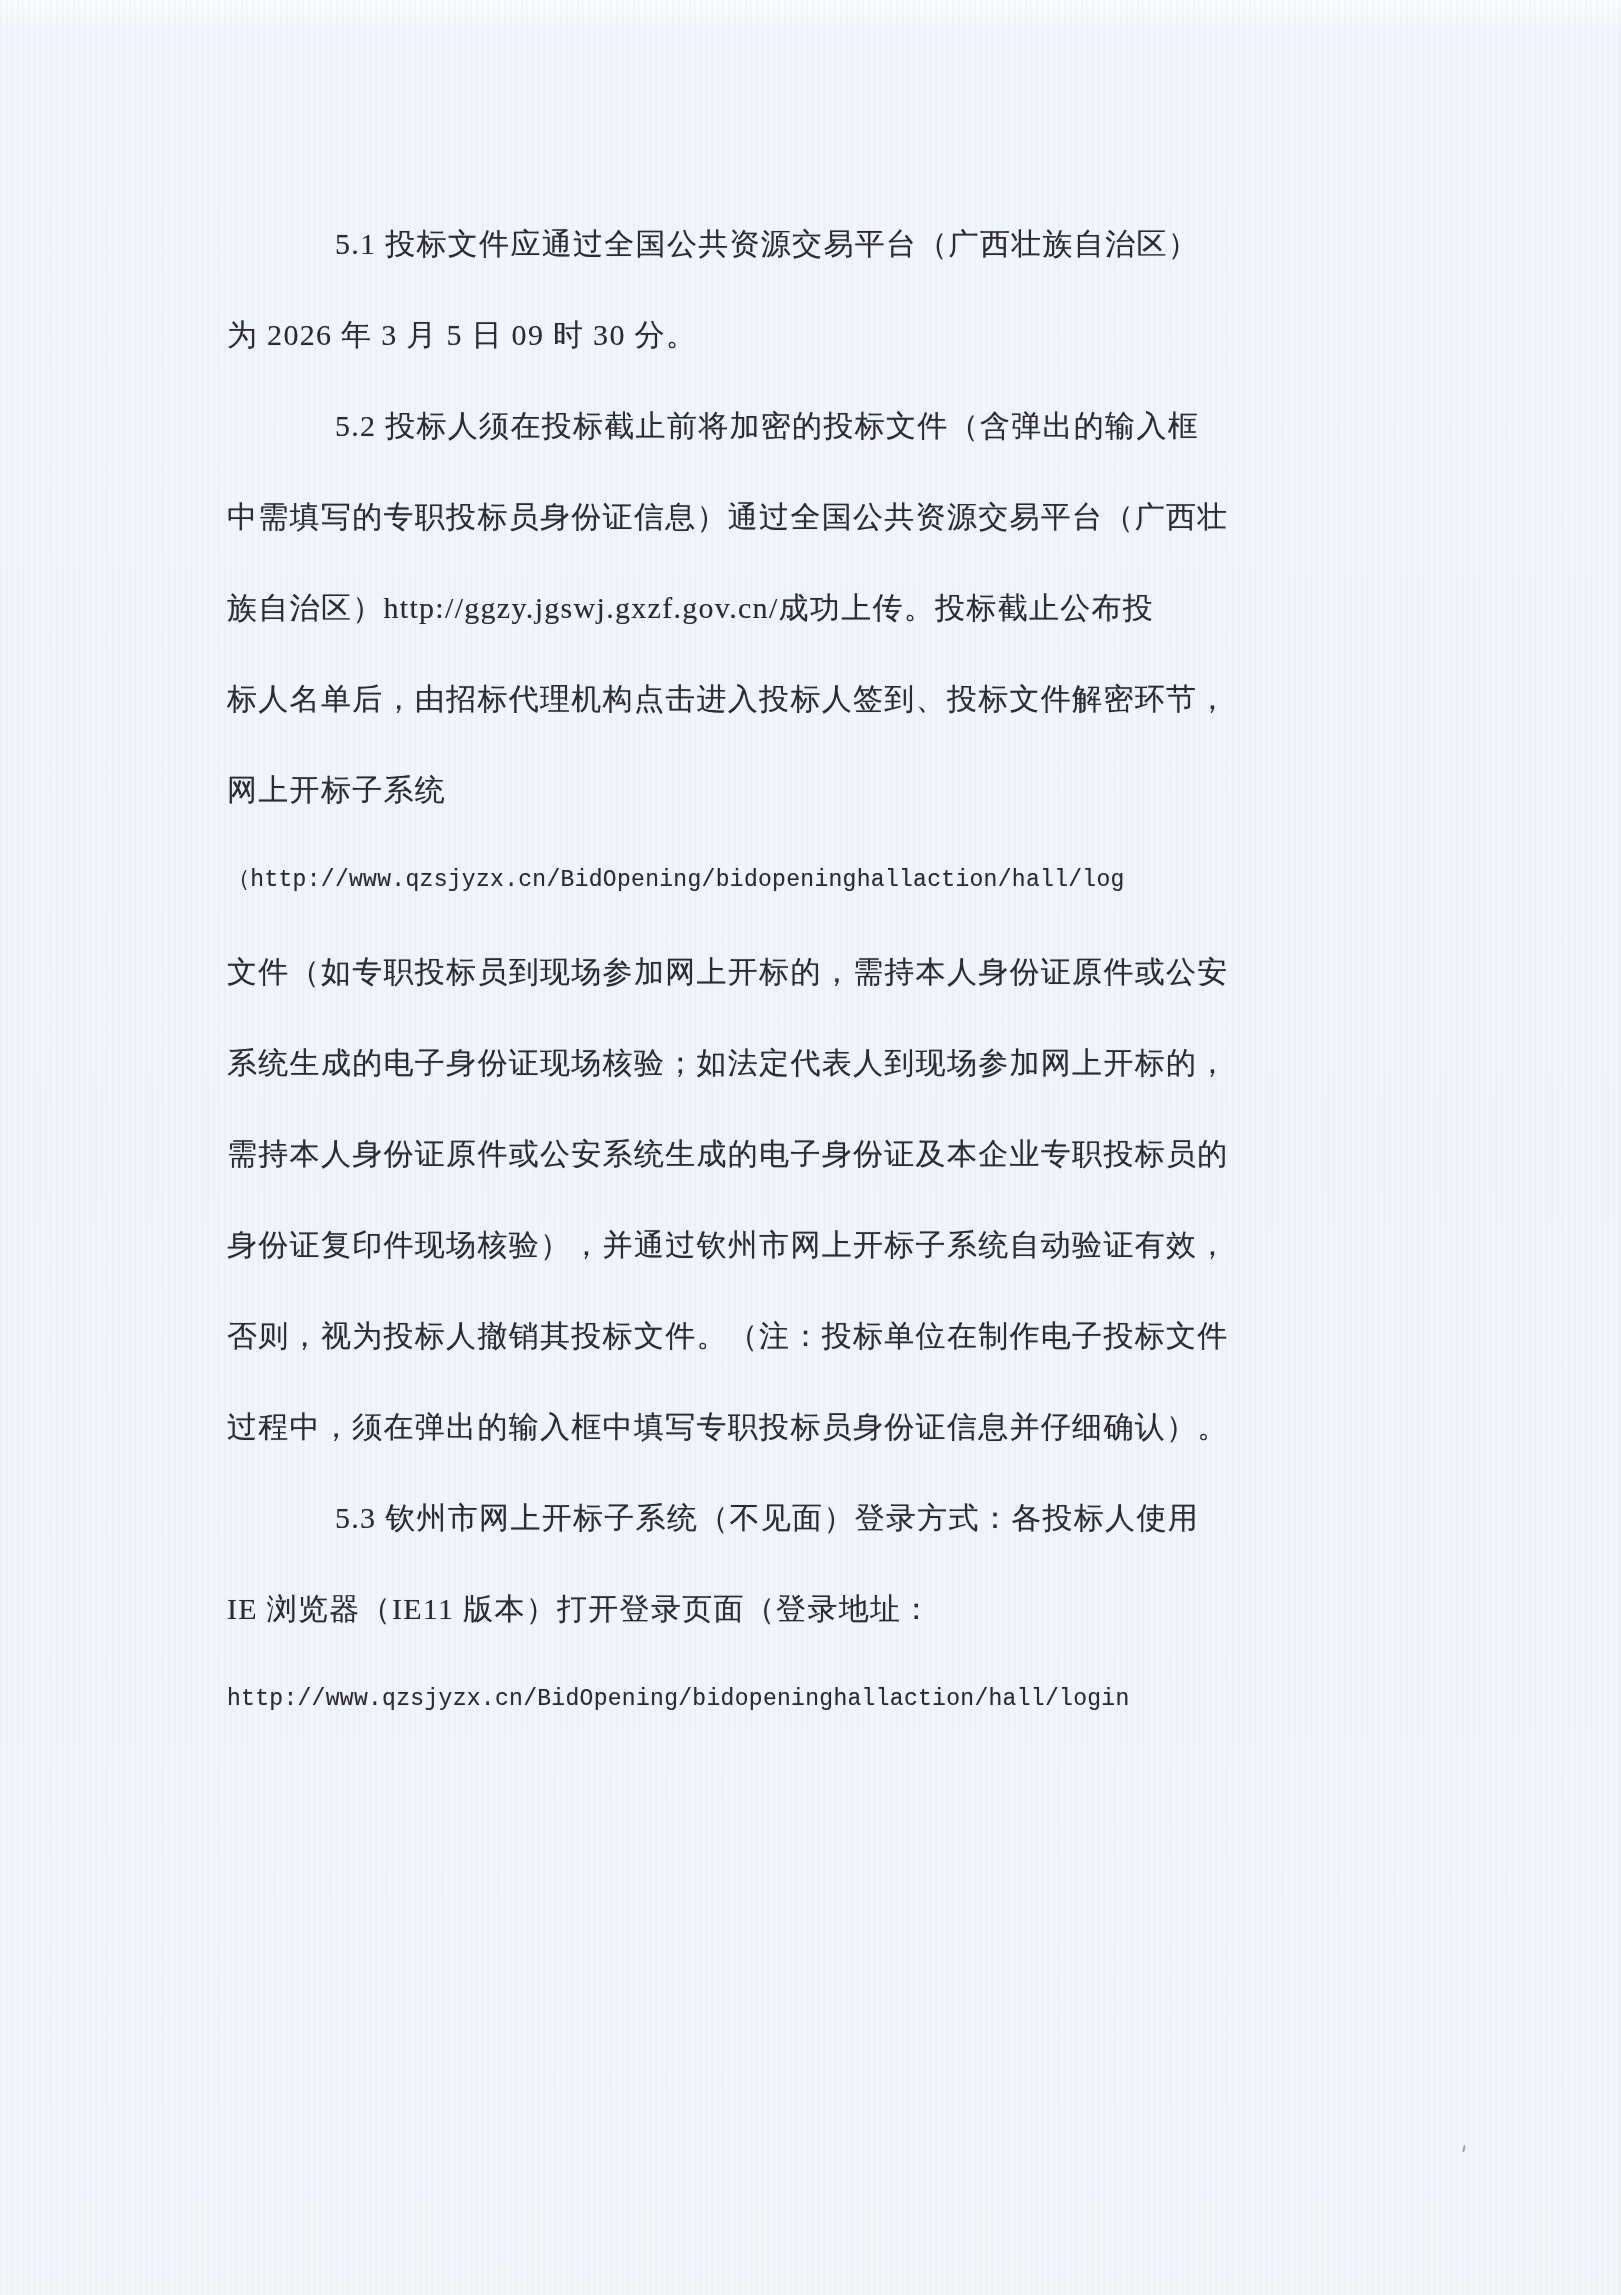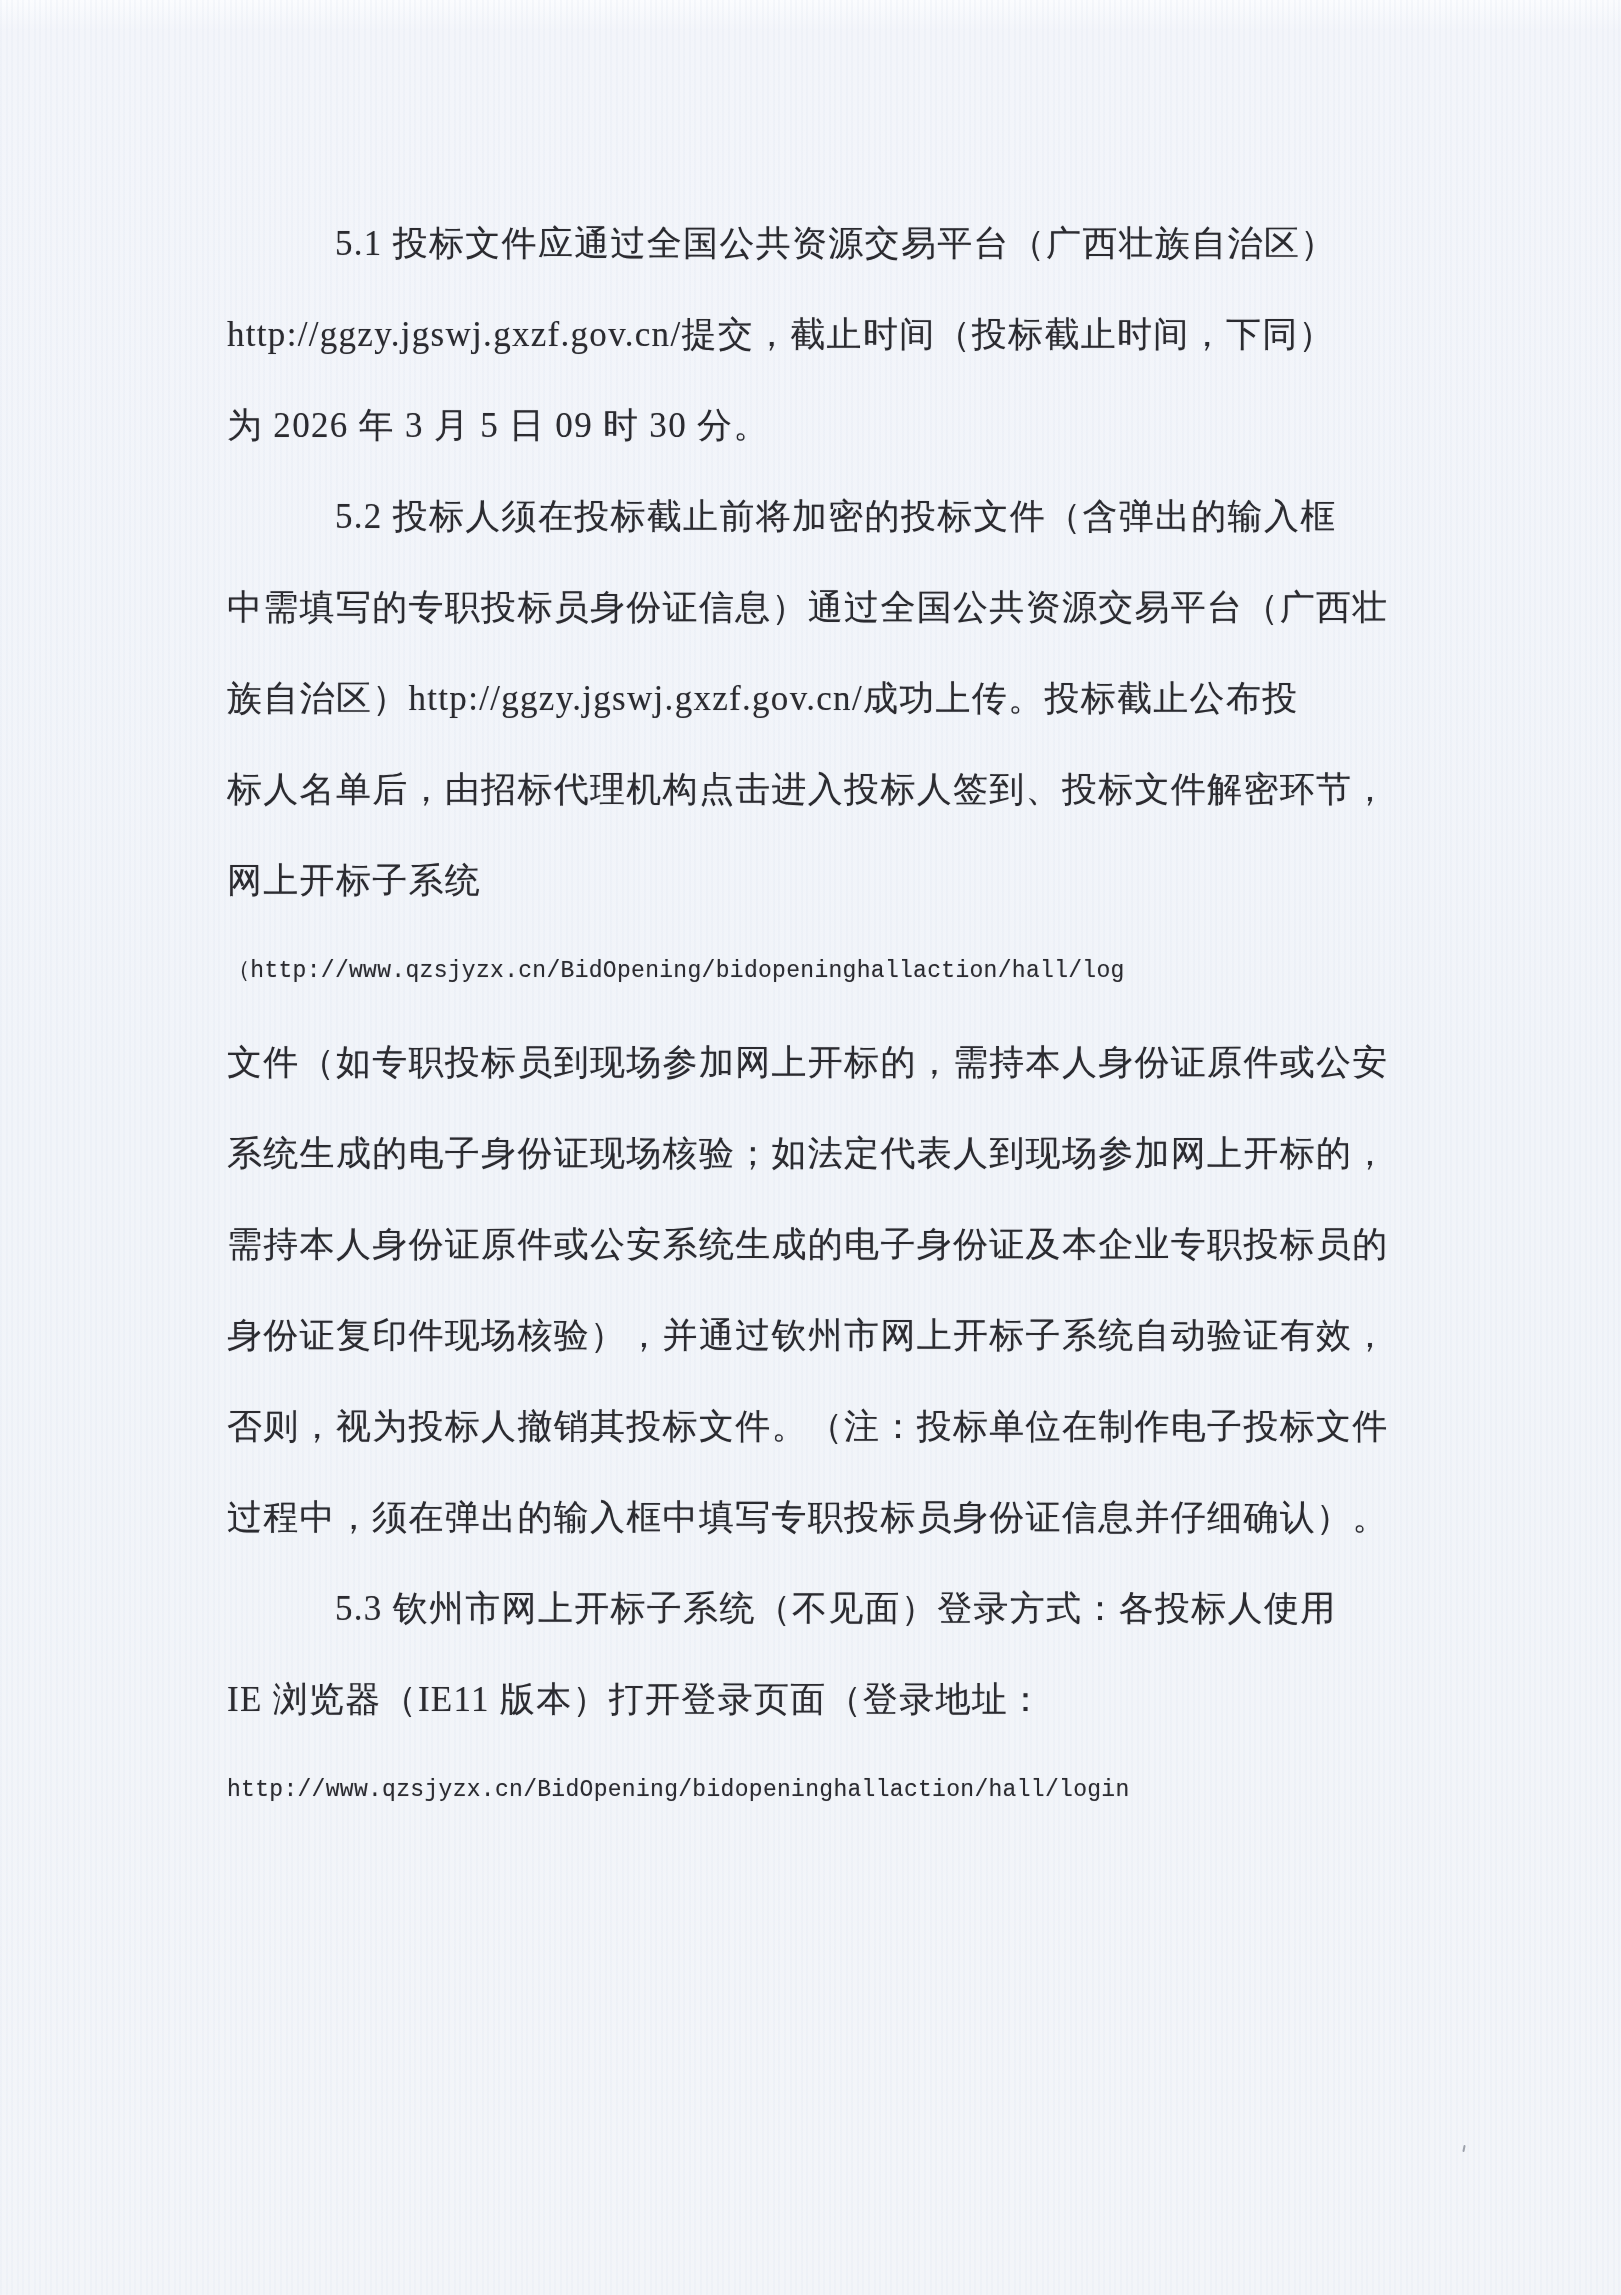--- a/index.html
+++ b/index.html
@@ -36,21 +36,21 @@
     transform: rotate(12deg);
   }
   .textblock {
     position: absolute;
     left: 227px;
     top: 198px;
     width: 1257px;
   }
   .line {
     font-family: "Liberation Serif", "DejaVu Serif", serif;
-    font-size: 35px;
+    font-size: 30px;
     font-weight: 400;
     color: #2b2b30;
     height: 91px;
     line-height: 91px;
     letter-spacing: 1.3px;
     white-space: nowrap;
     text-shadow: 0 0 1px rgba(45, 45, 58, 0.35);
   }
   .line.indent {
     text-indent: 108px;
@@ -61,21 +61,20 @@
     font-size: 23px;
   }
 </style>
 </head>
 <body>
 
 <div class="page">
   <div class="textblock">
 
   <div class="line indent kind-text">5.1 投标文件应通过全国公共资源交易平台（广西壮族自治区）</div>
-      <div class="line kind-text">http://ggzy.jgswj.gxzf.gov.cn/提交，截止时间（投标截止时间，下同）</div>
       <div class="line kind-text">为 2026 年 3 月 5 日 09 时 30 分。</div>
       <div class="line indent kind-text">5.2 投标人须在投标截止前将加密的投标文件（含弹出的输入框</div>
       <div class="line kind-text">中需填写的专职投标员身份证信息）通过全国公共资源交易平台（广西壮</div>
       <div class="line kind-text">族自治区）http://ggzy.jgswj.gxzf.gov.cn/成功上传。投标截止公布投</div>
       <div class="line kind-text">标人名单后，由招标代理机构点击进入投标人签到、投标文件解密环节，</div>
       <div class="line kind-text">网上开标子系统</div>
       <div class="line kind-url">（http://www.qzsjyzx.cn/BidOpening/bidopeninghallaction/hall/log</div>
       <div class="line kind-text">文件（如专职投标员到现场参加网上开标的，需持本人身份证原件或公安</div>
       <div class="line kind-text">系统生成的电子身份证现场核验；如法定代表人到现场参加网上开标的，</div>
       <div class="line kind-text">需持本人身份证原件或公安系统生成的电子身份证及本企业专职投标员的</div>

